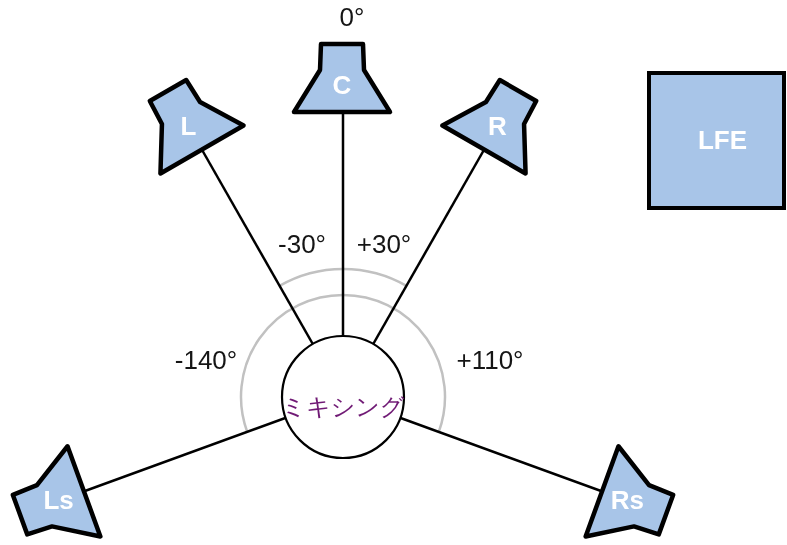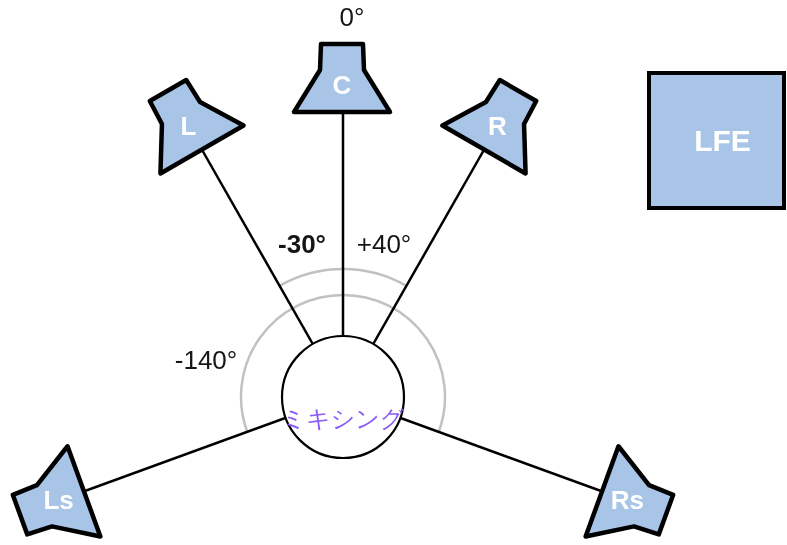--- a/index.html
+++ b/index.html
@@ -6,40 +6,40 @@
   body{
     width:787px;height:545px;background:#ffffff;overflow:hidden;position:relative;
     font-family:"Liberation Sans","DejaVu Sans",sans-serif;
   }
   .canvas{position:absolute;left:0;top:0;width:787px;height:545px;}
   svg.base{position:absolute;left:0;top:0;}
   .arc{fill:none;stroke:var(--arc-color,#c1c1c1);stroke-width:2.5;}
   .radial-line{stroke:var(--line-color,#000);stroke-width:2.5;}
   .mix-circle{fill:#ffffff;stroke:var(--line-color,#000);stroke-width:2.2;}
   .jp-label{
-    position:absolute;left:343px;top:418px;transform:translate(-50%,-50%);
-    text-align:center;font-size:24px;line-height:29px;color:#8b5cf6;white-space:nowrap;
+    position:absolute;left:343px;top:406px;transform:translate(-50%,-50%);
+    text-align:center;font-size:24px;line-height:29px;color:#701a75;white-space:nowrap;
   }
   .deg-label{
     position:absolute;transform:translate(-50%,-50%);
     font-size:26px;color:#151515;white-space:nowrap;
   }
   .spk{position:absolute;width:100px;height:74px;}
   .spk svg{position:absolute;left:0;top:0;overflow:visible;}
   .spk polygon{fill:var(--spk-fill,#a8c5e8);stroke:var(--line-color,#000);stroke-width:4.5;stroke-linejoin:round;}
   .spk-label{
     position:absolute;left:50%;top:59%;transform:translate(-50%,-50%);
     color:var(--label-color,#fff);font-weight:bold;font-size:26px;white-space:nowrap;
   }
   .lfe-box{
     position:absolute;background:var(--spk-fill,#a8c5e8);
     border:4px solid var(--line-color,#000);
     display:flex;align-items:center;justify-content:center;
   }
-  .lfe-label{color:var(--label-color,#fff);font-weight:bold;font-size:30px;margin-left:12px;}
+  .lfe-label{color:var(--label-color,#fff);font-weight:bold;font-size:26px;margin-left:12px;}
 </style>
 </head>
 <body>
 
 <div class="canvas">
 
   <svg class="base" width="787" height="545" viewBox="0 0 787 545">
     <path class="arc" d="M 247.2 431.9 A 102 102 0 1 1 438.8 431.9"></path>
     <path class="arc" d="M 279 286.1 A 128 128 0 0 1 407 286.1"></path>
     <line class="radial-line" x1="343" y1="397" x2="343" y2="80"></line>
@@ -48,23 +48,24 @@
     <line class="radial-line" x1="343" y1="397" x2="52" y2="503"></line>
     <line class="radial-line" x1="343" y1="397" x2="634" y2="503"></line>
     <circle class="mix-circle" cx="343" cy="397" r="61"></circle>
   </svg>
 
   <div class="jp-label">
     <div>ミキシング</div>
   </div>
 
   <div class="deg-label" style="left: 352px; top: 17px;">0°</div>
-  <div class="deg-label" style="left: 302px; top: 244px; font-weight: bold;">-30°</div>
-  <div class="deg-label" style="left: 384px; top: 244px;">+40°</div>
+  <div class="deg-label" style="left: 302px; top: 244px;">-30°</div>
+  <div class="deg-label" style="left: 384px; top: 244px;">+30°</div>
   <div class="deg-label" style="left: 206px; top: 360px;">-140°</div>
+  <div class="deg-label" style="left: 490px; top: 360px;">+110°</div>
 
   <div class="spk" style="left: 292px; top: 41px; transform: rotate(0deg);">
     <svg width="100" height="74" viewBox="0 0 100 74">
       <polygon points="29,3 71,3 72,29 98,71 2,71 28,29"></polygon>
     </svg>
     <span class="spk-label" style="transform: translate(-50%, -50%) rotate(0deg);">C</span>
   </div>
 
   <div class="spk" style="left: 135px; top: 83px; transform: rotate(-30deg);">
     <svg width="100" height="74" viewBox="0 0 100 74">

